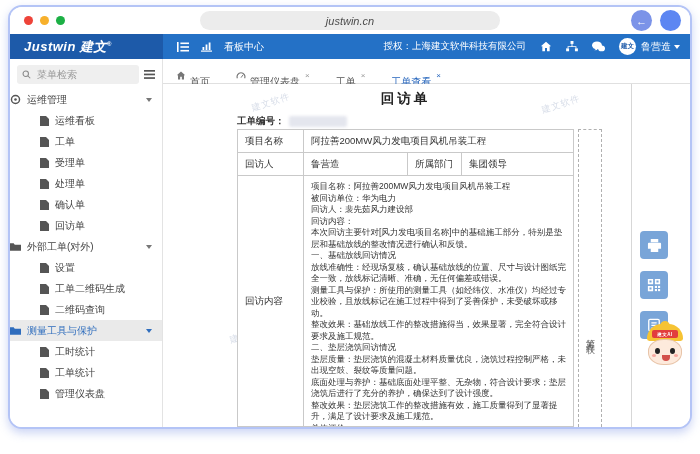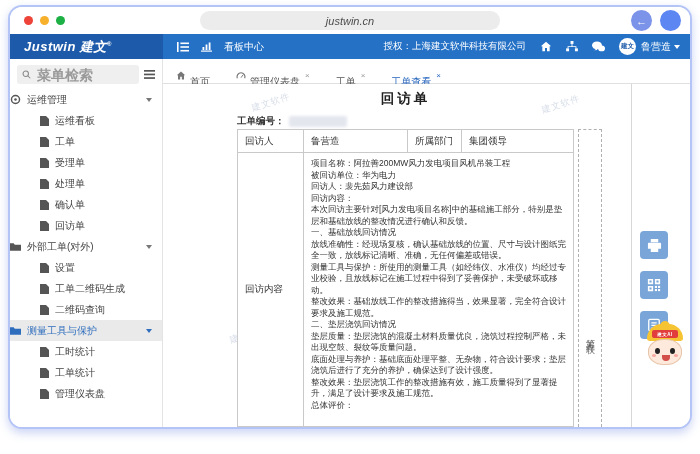--- a/index.html
+++ b/index.html
@@ -29,21 +29,21 @@
   .license{font-size:9.5px;white-space:nowrap;}
   .avatar{width:17px;height:17px;border-radius:50%;background:#fff;color:#1d5aa9;font-size:6.5px;font-weight:bold;
     display:flex;align-items:center;justify-content:center;margin-left:14px;flex:0 0 auto;}
   .username{font-size:10px;margin:0 3px 0 5px;white-space:nowrap;}
   .dcaret{width:0;height:0;border-left:3.5px solid transparent;border-right:3.5px solid transparent;border-top:4px solid #fff;margin-right:10px;}
   
   .bodyrow{position:absolute;top:52px;left:0;right:0;bottom:0;display:flex;}
   .sidebar{width:153px;flex:0 0 auto;background:#fff;border-right:1px solid #e3e3e3;overflow:hidden;}
   .searchrow{display:flex;align-items:center;gap:5px;padding:6px 7px 5px 7px;}
   .searchbox{flex:1;display:flex;align-items:center;background:#efefef;border-radius:3px;height:19px;padding:0 5px;gap:4px;}
-  .searchbox input{border:none;outline:none;background:transparent;width:100%;font-size:14px;color:#333;font-weight:bold;}
+  .searchbox input{border:none;outline:none;background:transparent;width:100%;font-size:10px;color:#333;}
   .searchbox input::placeholder{color:#999;}
   .sitem{display:flex;align-items:center;height:21px;padding-left:30px;gap:6px;cursor:pointer;color:#444;}
   .sitem.group{padding-left:0;}
   .sitem .slabel{font-size:10px;white-space:nowrap;}
   .sitem .icon{display:flex;align-items:center;color:#666;}
   .sitem .caret{margin-left:auto;margin-right:10px;width:0;height:0;border-left:3.5px solid transparent;border-right:3.5px solid transparent;border-top:4px solid #777;}
   .sitem.selected{background:#eaeaea;color:#2f6dbd;}
   .sitem.selected .icon{color:#2f6dbd;}
   .sitem.selected .caret{border-top-color:#2f6dbd;}
   
@@ -362,20 +362,24 @@
           <span class="wm" style="left:300px;top:248px;">建文软件</span>
 
           <div class="formtitle">回访单</div>
 
           <div class="ordrow">
             <span class="ordlabel">工单编号：</span>
             <span class="ordblur"></span>
           </div>
 
           <div class="ftable">
+            <div class="frow r1">
+              <div class="fcell lblcell">项目名称</div>
+              <div class="fcell" style="flex:1">阿拉善200MW风力发电项目风机吊装工程</div>
+            </div>
             <div class="frow r2">
               <div class="fcell lblcell">回访人</div>
               <div class="fcell vcell-visitor">鲁营造</div>
               <div class="fcell vcell-deptlbl">所属部门</div>
               <div class="fcell vcell-dept">集团领导</div>
             </div>
             <div class="frow">
               <div class="fcell lblcell">回访内容</div>
               <div class="fcell contentcell">
                 <div class="cline">项目名称：阿拉善200MW风力发电项目风机吊装工程</div>

